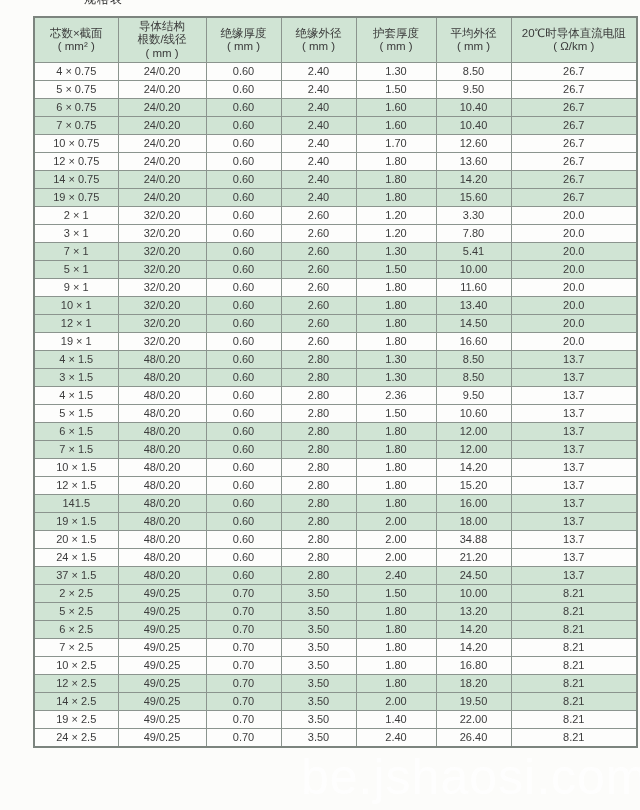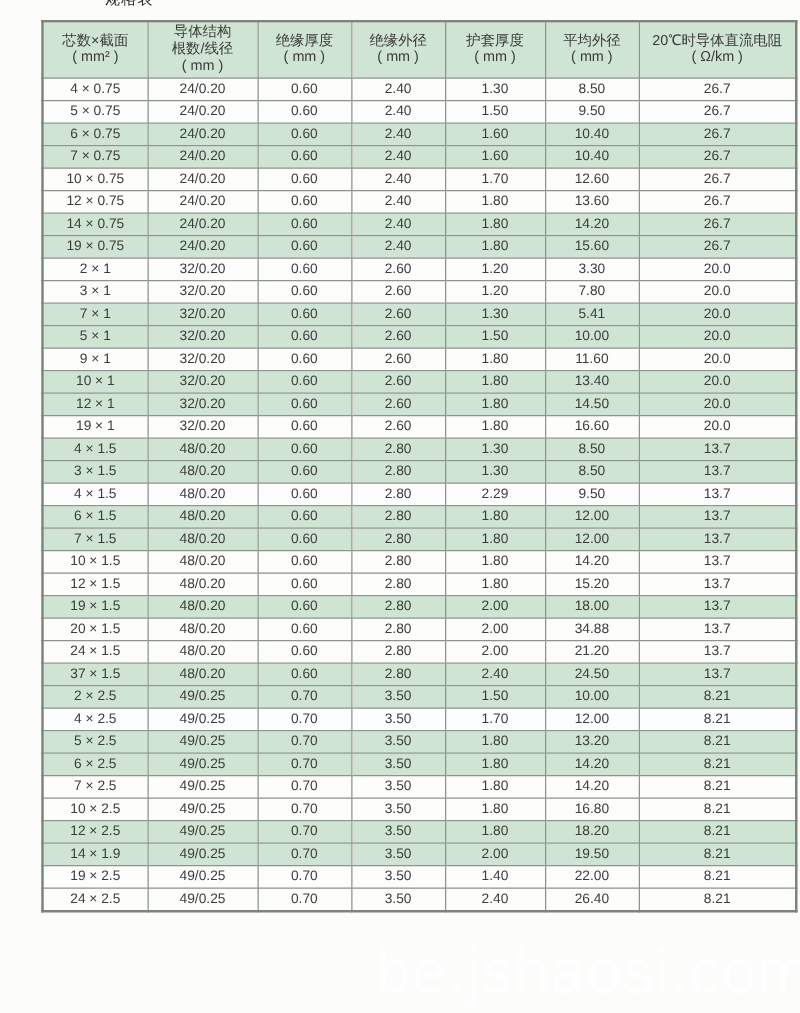--- a/index.html
+++ b/index.html
@@ -295,24 +295,33 @@
           <td>2.80</td>
           <td>1.30</td>
           <td>8.50</td>
           <td>13.7</td>
         </tr>
         <tr>
           <td>4 × 1.5</td>
           <td>48/0.20</td>
           <td>0.60</td>
           <td>2.80</td>
-          <td>2.29</td>
+          <td>2.36</td>
           <td>9.50</td>
           <td>13.7</td>
         </tr>
+        <tr>
+          <td>5 × 1.5</td>
+          <td>48/0.20</td>
+          <td>0.60</td>
+          <td>2.80</td>
+          <td>1.50</td>
+          <td>10.60</td>
+          <td>13.7</td>
+        </tr>
         <tr class="shaded">
           <td>6 × 1.5</td>
           <td>48/0.20</td>
           <td>0.60</td>
           <td>2.80</td>
           <td>1.80</td>
           <td>12.00</td>
           <td>13.7</td>
         </tr>
         <tr class="shaded">
@@ -333,20 +342,29 @@
           <td>14.20</td>
           <td>13.7</td>
         </tr>
         <tr>
           <td>12 × 1.5</td>
           <td>48/0.20</td>
           <td>0.60</td>
           <td>2.80</td>
           <td>1.80</td>
           <td>15.20</td>
+          <td>13.7</td>
+        </tr>
+        <tr class="shaded">
+          <td>141.5</td>
+          <td>48/0.20</td>
+          <td>0.60</td>
+          <td>2.80</td>
+          <td>1.80</td>
+          <td>16.00</td>
           <td>13.7</td>
         </tr>
         <tr class="shaded">
           <td>19 × 1.5</td>
           <td>48/0.20</td>
           <td>0.60</td>
           <td>2.80</td>
           <td>2.00</td>
           <td>18.00</td>
           <td>13.7</td>
@@ -380,29 +398,20 @@
         </tr>
         <tr class="shaded">
           <td>2 × 2.5</td>
           <td>49/0.25</td>
           <td>0.70</td>
           <td>3.50</td>
           <td>1.50</td>
           <td>10.00</td>
           <td>8.21</td>
         </tr>
-        <tr>
-          <td>4 × 2.5</td>
-          <td>49/0.25</td>
-          <td>0.70</td>
-          <td>3.50</td>
-          <td>1.70</td>
-          <td>12.00</td>
-          <td>8.21</td>
-        </tr>
         <tr class="shaded">
           <td>5 × 2.5</td>
           <td>49/0.25</td>
           <td>0.70</td>
           <td>3.50</td>
           <td>1.80</td>
           <td>13.20</td>
           <td>8.21</td>
         </tr>
         <tr class="shaded">
@@ -435,21 +444,21 @@
         <tr class="shaded">
           <td>12 × 2.5</td>
           <td>49/0.25</td>
           <td>0.70</td>
           <td>3.50</td>
           <td>1.80</td>
           <td>18.20</td>
           <td>8.21</td>
         </tr>
         <tr class="shaded">
-          <td>14 × 1.9</td>
+          <td>14 × 2.5</td>
           <td>49/0.25</td>
           <td>0.70</td>
           <td>3.50</td>
           <td>2.00</td>
           <td>19.50</td>
           <td>8.21</td>
         </tr>
         <tr>
           <td>19 × 2.5</td>
           <td>49/0.25</td>

